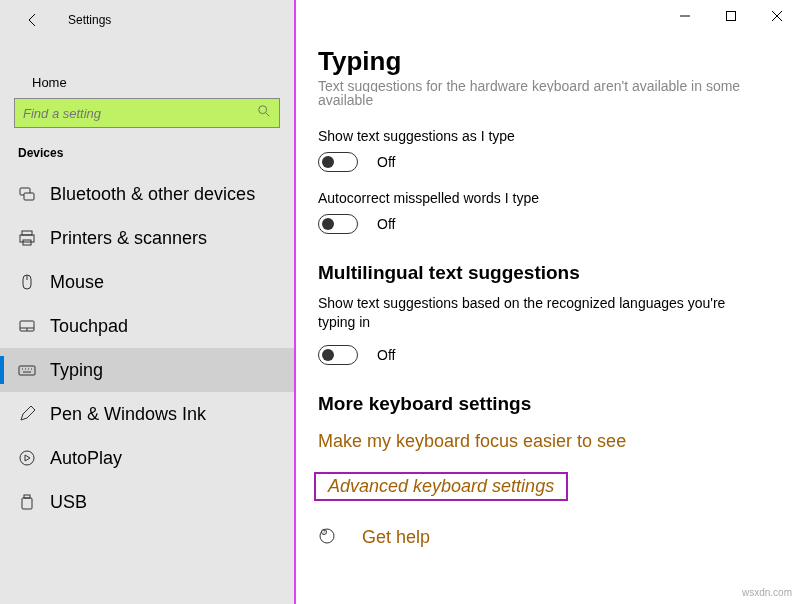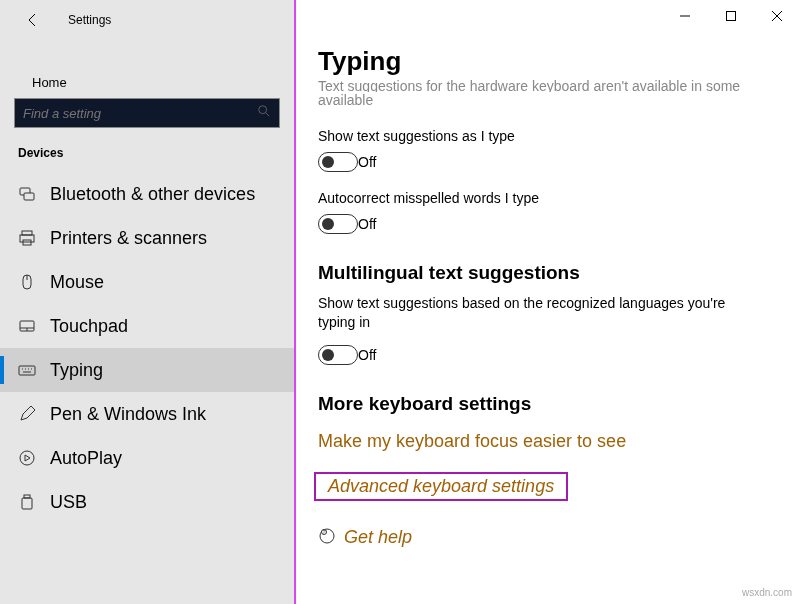--- a/index.html
+++ b/index.html
@@ -10,21 +10,21 @@
 .sidebar { width: 296px; background: #e6e6e6; border-right: 2px solid #d946ef; display: flex; flex-direction: column; }
 
 .titlebar { height: 40px; display: flex; align-items: center; padding: 0 18px; gap: 20px; }
 .back-btn { width: 30px; height: 30px; display: flex; align-items: center; justify-content: center; }
 .app-title { font-size: 12px; font-weight: 400; color: #000; }
 
 .home-row { height: 40px; display: flex; align-items: flex-end; padding: 0 18px; gap: 14px; margin-top: 10px; }
 .home-row .label { font-size: 13px; color: #000; }
 
 .search-wrap { padding: 8px 14px 14px; }
-.search { height: 30px; border: 1px solid #888; background: #0f172a; display: flex; align-items: center; padding: 0 8px; justify-content: space-between; }
+.search { height: 30px; border: 1px solid #888; background: #bef264; display: flex; align-items: center; padding: 0 8px; justify-content: space-between; }
 .search input { border: none; background: transparent; font-size: 13px; font-style: italic; color: #666; outline: none; flex: 1; }
 .search .mag { color: #666; }
 
 .section-header { padding: 4px 18px 12px; font-size: 12px; font-weight: 600; color: #000; }
 
 .nav { flex: 1; }
 .nav-item { height: 44px; display: flex; align-items: center; padding: 0 18px; gap: 14px; font-size: 18px; color: #000; position: relative; }
 .nav-item.active { background: #d0d0d0; }
 .nav-item.active::before { content: ""; position: absolute; left: 0; top: 8px; bottom: 8px; width: 4px; background: #0078d4; }
 .nav-item .icon { width: 18px; height: 18px; display: flex; align-items: center; justify-content: center; color: #333; }
@@ -34,32 +34,32 @@
 .win-controls { position: absolute; top: 0; right: 0; display: flex; height: 32px; }
 .win-btn { width: 46px; display: flex; align-items: center; justify-content: center; }
 
 .content-inner { padding: 20px 20px 0 22px; }
 .page-title { font-size: 26px; font-weight: 600; margin-bottom: 2px; margin-top: 26px; }
 .cut-text { color: #888; font-size: 14px; line-height: 1.2; position: relative; top: -1px; }
 .cut-text .clip { display: block; height: 14px; overflow: hidden; }
 
 .setting { margin-top: 18px; }
 .setting-label { font-size: 14px; color: #000; margin-bottom: 8px; }
-.toggle-row { display: flex; align-items: center; gap: 0; }
+.toggle-row { display: flex; align-items: center; gap: 19px; }
 .toggle { width: 40px; height: 20px; border: 1px solid #333; border-radius: 10px; position: relative; background: #fff; }
 .toggle::after { content: ""; position: absolute; left: 3px; top: 3px; width: 12px; height: 12px; border-radius: 50%; background: #333; }
 .toggle-state { font-size: 14px; }
 
 .section-h2 { font-size: 19px; font-weight: 600; margin-top: 28px; margin-bottom: 10px; }
 .desc { font-size: 14px; color: #000; line-height: 1.4; max-width: 440px; margin-bottom: 12px; }
 
 .link { color: #a16207; font-size: 18px; display: inline-block; margin-top: 6px; }
 .link.highlighted { border: 2px solid #a21caf; padding: 2px 12px; margin-left: -4px; font-style: italic; }
 
-.help-row { display: flex; align-items: center; gap: 8px; margin-top: 26px; font-style: italic; }
+.help-row { display: flex; align-items: center; gap: 26px; margin-top: 26px; }
 .help-row .link { margin-top: 0; }
 
 .watermark { position: absolute; bottom: 6px; right: 8px; font-size: 10px; color: #aaa; }
 </style>
 </head>
 <body>
 
 <div class="window">
 
   <div class="sidebar">

